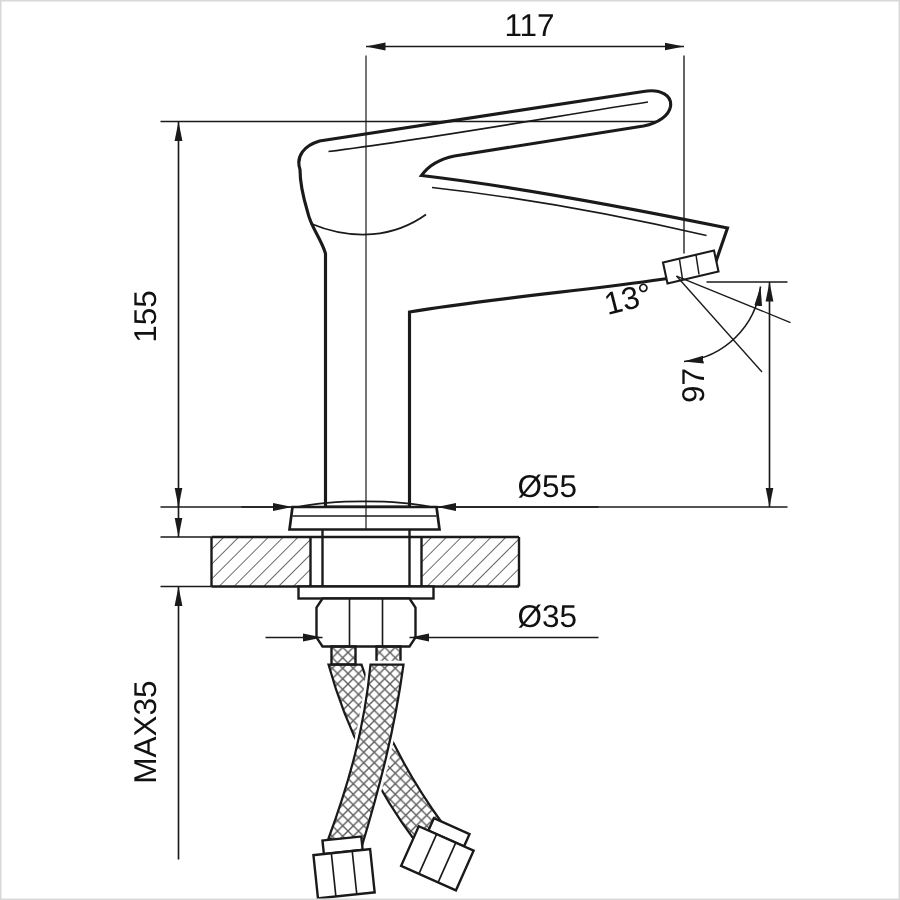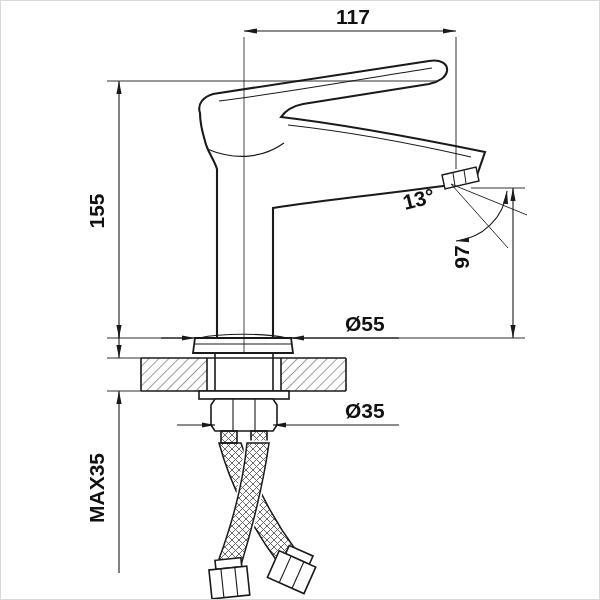--- a/index.html
+++ b/index.html
@@ -9,21 +9,20 @@
     font-family: "Liberation Sans", sans-serif;
   }
   .canvas {
     position: relative;
     width: 600px;
     height: 600px;
     background: #ffffff;
     border: 1px solid #d8d8d8;
     box-sizing: border-box;
     overflow: hidden;
-    font-weight: bold;
   }
   svg { position: absolute; top: 0; left: 0; }
   text {
     font-family: "Liberation Sans", sans-serif;
     font-size: 21px;
     fill: #111111;
   }
 </style>
 </head>
 <body>

